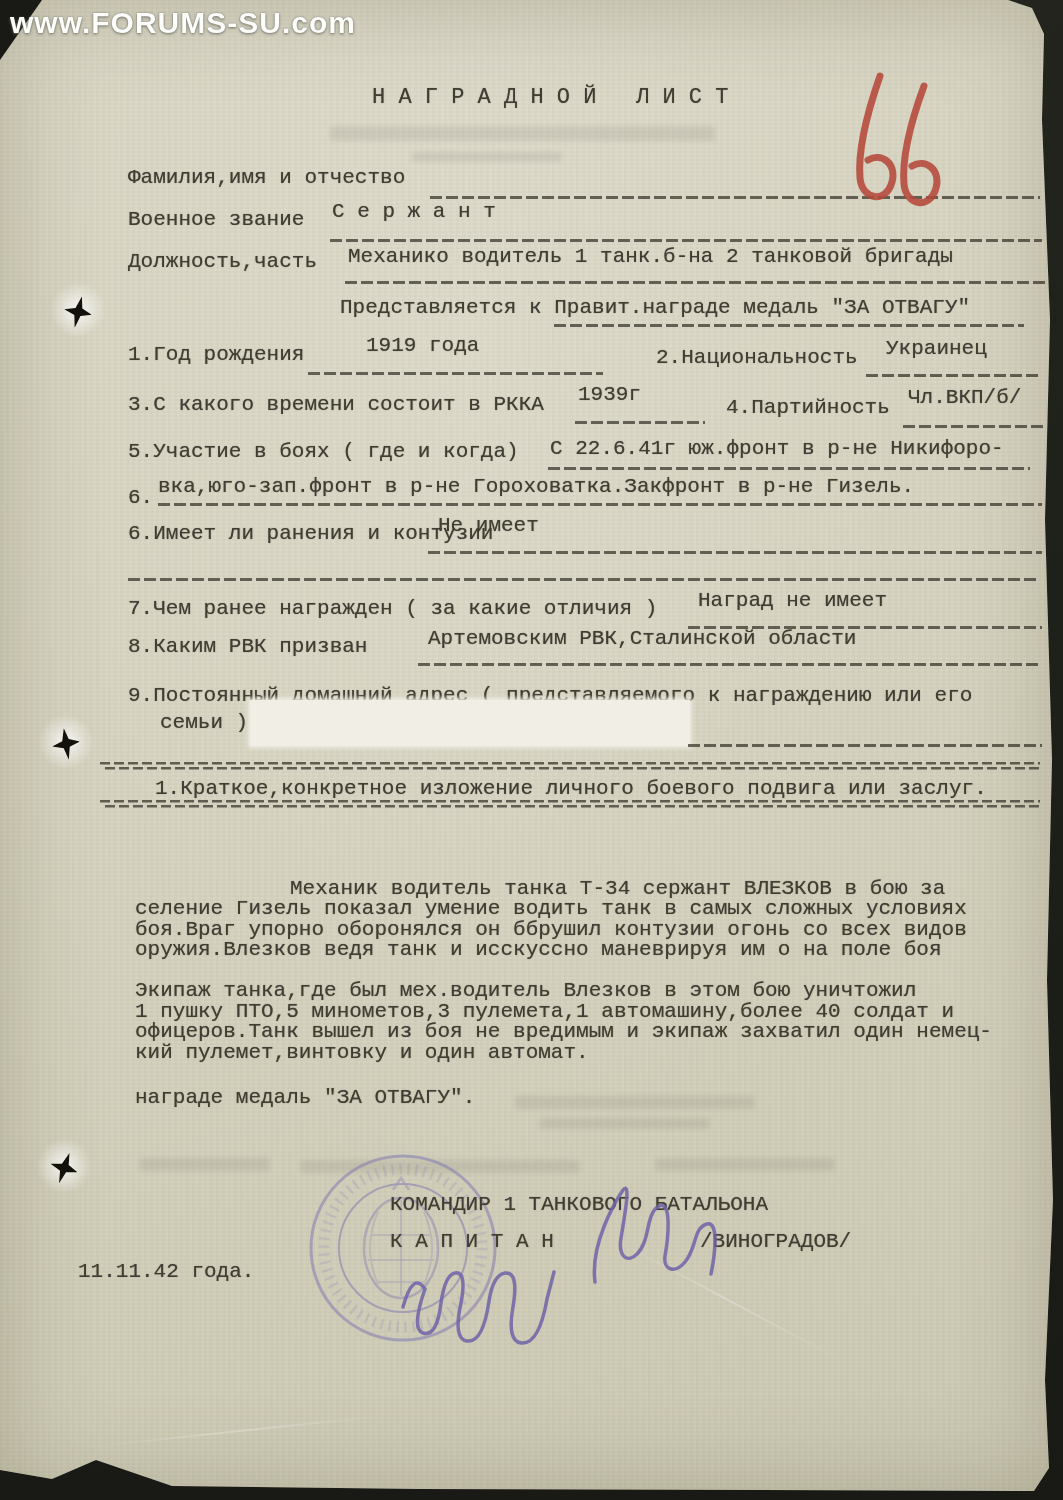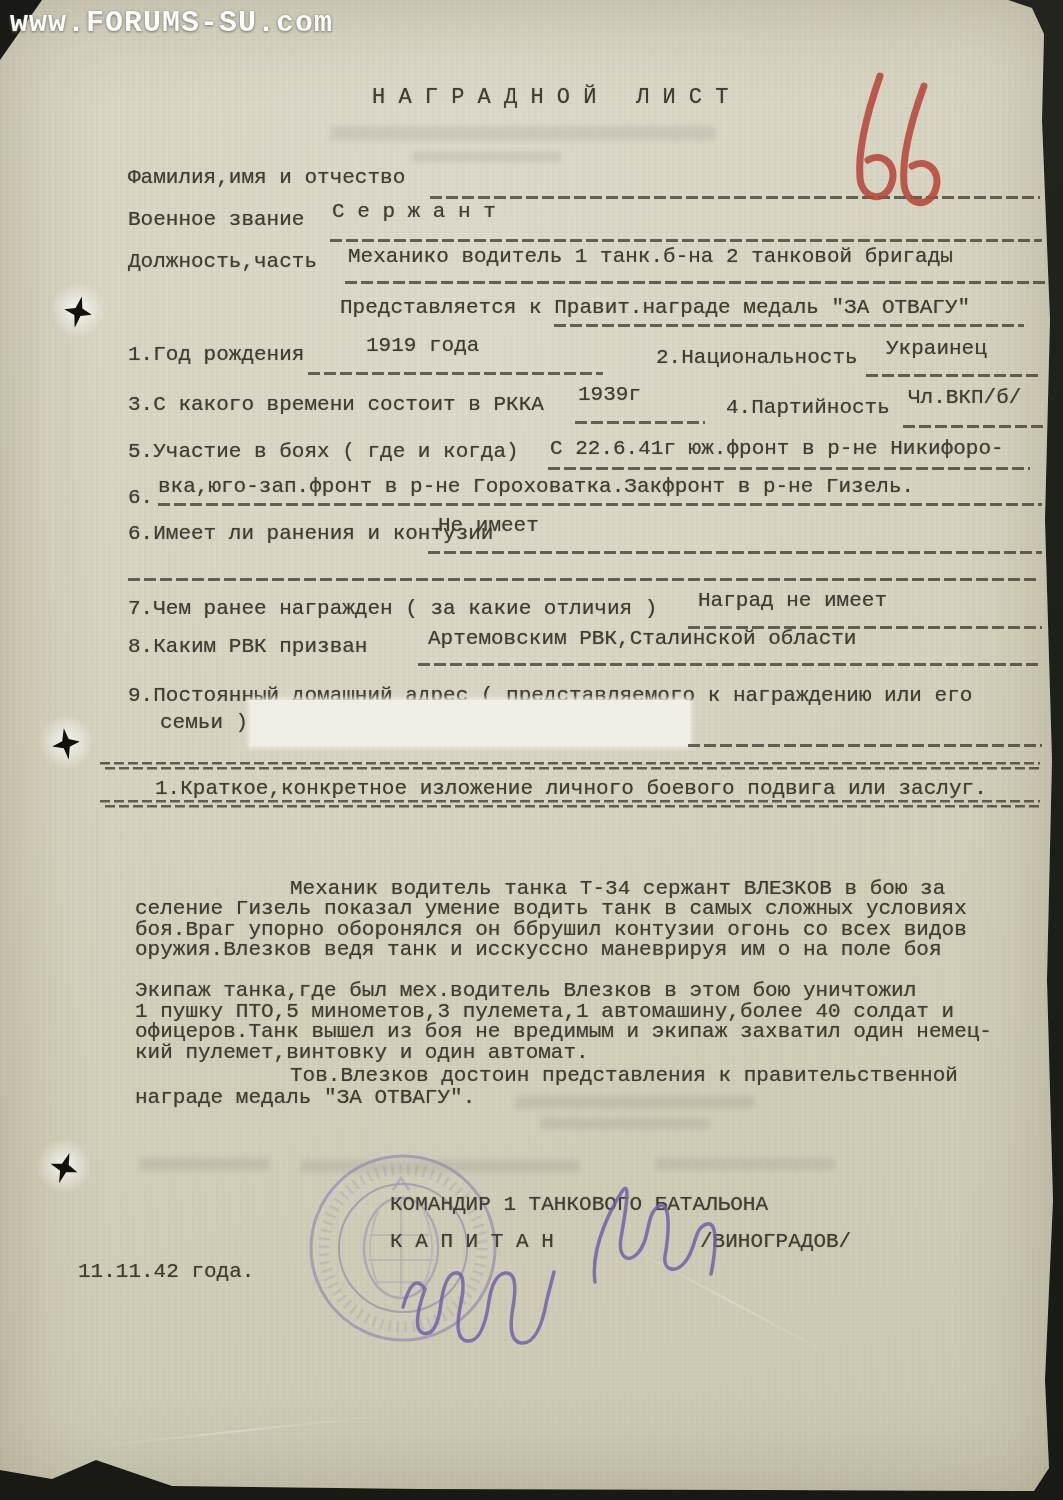--- a/index.html
+++ b/index.html
@@ -29,21 +29,21 @@
   .ghost{position:absolute;background:#55524a;opacity:.11;filter:blur(2.5px);border-radius:2px;}
   .crease{position:absolute;height:2px;opacity:.35;
     background:linear-gradient(90deg,transparent,rgba(255,255,255,.7),transparent);}
   .hole{position:absolute;width:28px;height:32px;background:#12110c;
     clip-path:polygon(50% 0,62% 36%,100% 48%,62% 60%,52% 100%,40% 62%,0 52%,38% 40%);}
   .halo{position:absolute;width:56px;height:56px;border-radius:50%;
     background:radial-gradient(circle,rgba(255,255,255,.8),rgba(255,255,255,0) 70%);}
   .redaction{position:absolute;background:#f1efe5;box-shadow:0 0 4px 2px rgba(241,239,229,.9);}
   .corner-tl{position:absolute;left:0;top:0;width:42px;height:60px;background:#191a15;
     clip-path:polygon(0 0,100% 0,0 100%);}
-  .wm{position:absolute;left:10px;top:6px;font-family:Liberation Mono, monospace;
+  .wm{position:absolute;left:10px;top:6px;font-family:Liberation Sans, sans-serif;
     font-weight:800;font-size:30px;letter-spacing:1px;color:#fdfdfc;
     text-shadow:0 1px 3px rgba(110,110,100,.95),0 0 1px rgba(90,90,85,.8);}
   svg{position:absolute;overflow:visible;}
 </style>
 </head>
 <body>
 
 <div id="canvas">
   <div id="paper">
     <div class="vignette"></div>
@@ -119,21 +119,20 @@
     <div class="sep" style="left:100px;top:800px;width:940px"></div>
 
     <div class="tw" style="left:290px;top:877px">Механик водитель танка Т-34 сержант ВЛЕЗКОВ в бою за</div>
     <div class="tw" style="left:135px;top:897px">селение Гизель показал умение водить танк в самых сложных условиях</div>
     <div class="tw" style="left:135px;top:918px">боя.Враг упорно оборонялся он ббрушил контузии огонь со всех видов</div>
     <div class="tw" style="left:135px;top:938px">оружия.Влезков ведя танк и исскуссно маневрируя им о на поле боя</div>
     <div class="tw" style="left:135px;top:979px">Экипаж танка,где был мех.водитель Влезков в этом бою уничтожил</div>
     <div class="tw" style="left:135px;top:1000px">1 пушку ПТО,5 минометов,3 пулемета,1 автомашину,более 40 солдат и</div>
     <div class="tw" style="left:135px;top:1020px">офицеров.Танк вышел из боя не вредимым и экипаж захватил один немец-</div>
     <div class="tw" style="left:135px;top:1041px">кий пулемет,винтовку и один автомат.</div>
-    <div class="tw" style="left:290px;top:1064px">Тов.Влезков достоин представления к правительственной</div>
     <div class="tw" style="left:135px;top:1086px">награде медаль "ЗА ОТВАГУ".</div>
 
     <svg width="210" height="220" viewBox="0 0 210 220" style="left:298px;top:1140px;opacity:.55;filter:blur(.4px)">
       <g fill="none" stroke="#837cb0">
         <circle cx="105" cy="108" r="92" stroke-width="3"></circle>
         <circle cx="105" cy="108" r="64" stroke-width="2"></circle>
         <circle cx="105" cy="108" r="79" stroke-width="11" stroke-dasharray="2.5 5.5" opacity=".38"></circle>
         <ellipse cx="103" cy="108" rx="37" ry="50" stroke-width="2.5" opacity=".8"></ellipse>
         <path d="M103,60 v96" stroke-width="2" opacity=".5"></path>
         <path d="M80,72 q-16,36 0,72 M126,72 q16,36 0,72 M72,95 h62 M70,120 h66 M78,142 h50" stroke-width="2" opacity=".45"></path>

